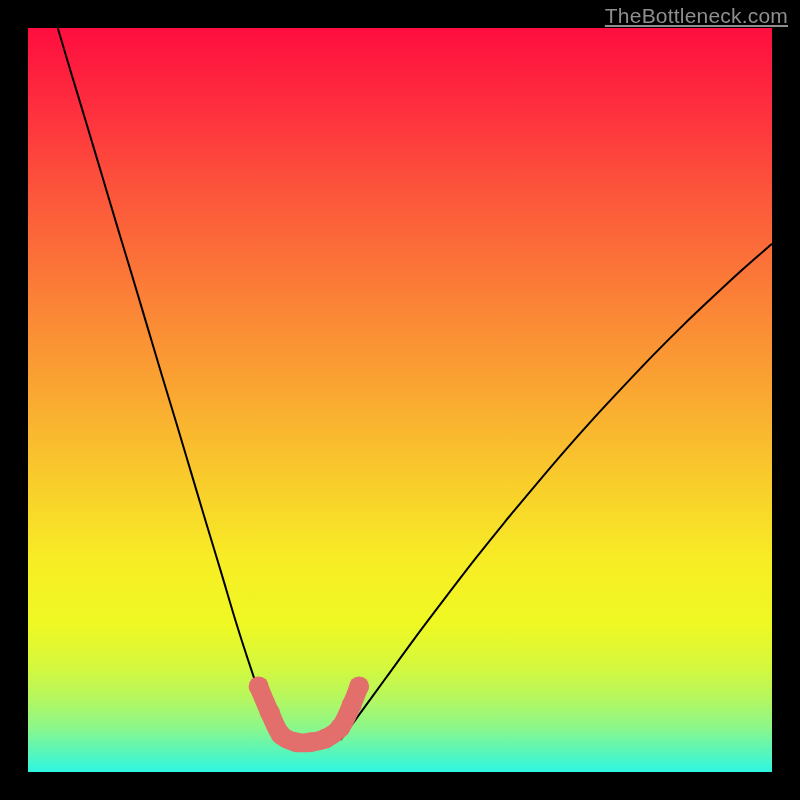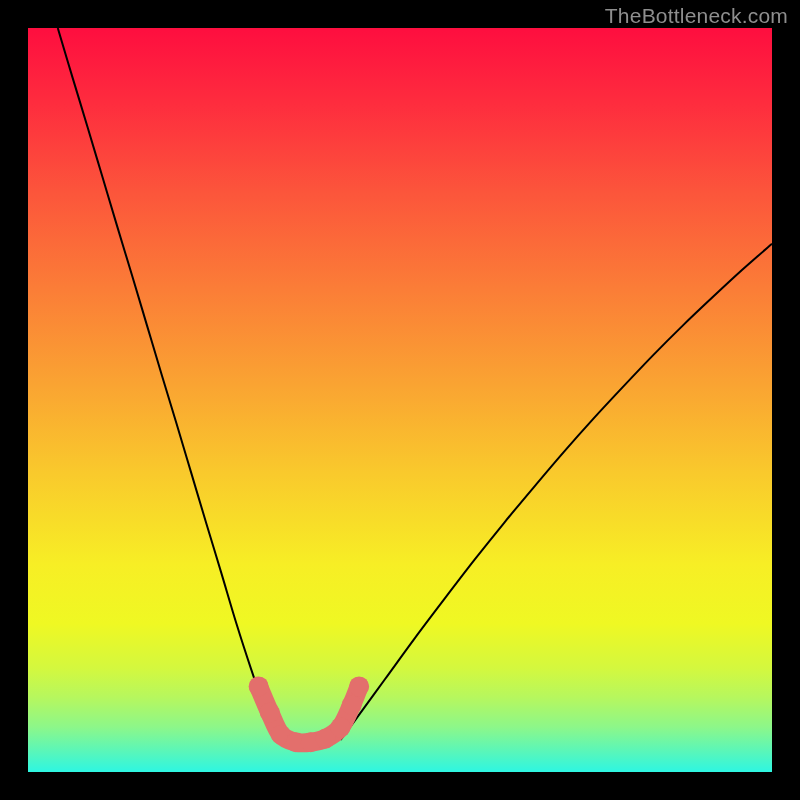--- a/index.html
+++ b/index.html
@@ -42,20 +42,21 @@
     height: 744px;
   }
   .watermark {
     position: absolute;
     top: 4px;
     right: 12px;
     color: #8e8e8e;
     font-size: 21px;
     font-weight: 500;
     letter-spacing: 0.2px;
+    text-decoration: underline;
   }
 </style>
 </head>
 <body>
 
 <div class="frame">
   <div class="plot">
     <svg class="gradient" viewBox="0 0 744 744" preserveAspectRatio="none">
       <defs>
         <linearGradient id="bg" x1="0" y1="0" x2="0" y2="1">

